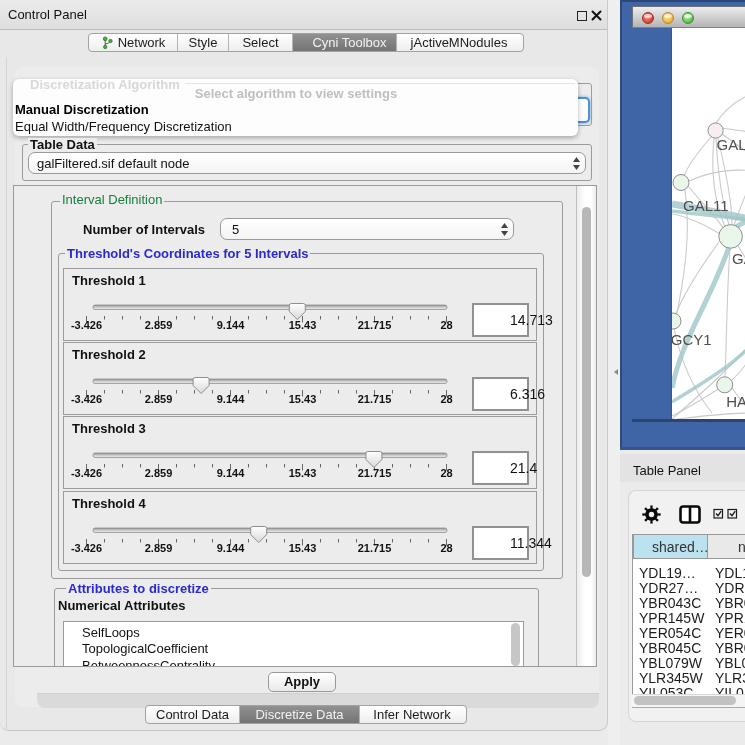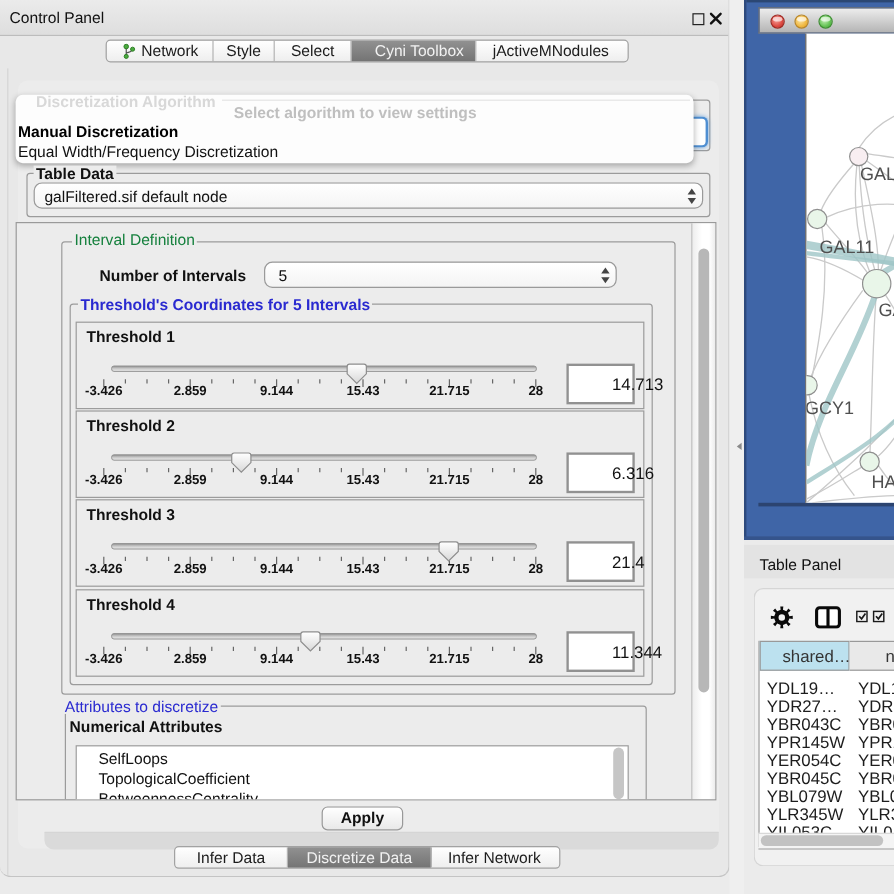--- a/index.html
+++ b/index.html
@@ -301,32 +301,32 @@
               <text x="238.5" y="32.3" text-anchor="middle">15.43</text>
               <text x="310.5" y="32.3" text-anchor="middle">21.715</text>
               <text x="382.5" y="32.3" text-anchor="middle">28</text>
             </g>
           <path d="M186.7,8.5 q0,-2 2,-2 h12 q2,0 2,2 v6 L194.7,22.5 L186.7,14.5 z" fill="url(#thg3)" stroke="#8d8d8d" stroke-width="1"></path>
         </svg>
         <div class="vbox">11.344</div>
       </div>
 
       <div class="abs gbox" style="left:40px;top:402px;width:485px;height:90px;"></div>
-      <div class="abs glabel" style="left:38px;top:396px;font-weight:normal;color:#2a2ad0;">Attributes to discretize</div>
+      <div class="abs glabel" style="left:52px;top:396px;font-weight:bold;color:#2a2ad0;">Attributes to discretize</div>
       <div class="abs" style="left:44px;top:412px;font-size:13px;font-weight:bold;color:#111;">Numerical Attributes</div>
       <div class="abs" style="left:49px;top:435px;width:461px;height:47px;background:#fff;border:1px solid #9a9a9a;box-sizing:border-box;overflow:hidden;font-size:13px;color:#111;">
         <div style="margin:3px 0 0 18px;line-height:16.3px;">SelfLoops<br>TopologicalCoefficient<br>BetweennessCentrality</div>
       </div>
       <div class="abs" style="left:497px;top:437px;width:9px;height:43px;background:#c6c6c6;border-radius:5px;"></div>
     </div>
 
     <div class="abs" id="applybtn">Apply</div>
 
     <div class="abs seg" style="left:145px;top:705px;width:322px;">
-      <div class="s" style="width:94px;">Infer Data</div>
+      <div class="s" style="width:94px;">Control Data</div>
       <div class="s sel" style="width:120px;">Discretize Data</div>
       <div class="s" style="width:104px;">Infer Network</div>
     </div>
   </div>
 
   <div class="abs" style="left:608px;top:0;width:12px;height:745px;background:#efefef;"></div>
   <div class="abs" style="left:614px;top:369px;width:0;height:0;border-top:3px solid transparent;border-bottom:3px solid transparent;border-right:4.5px solid #8a8a8a;"></div>
   <div class="abs" id="netwin"></div>
   <div class="abs" style="left:622px;top:0;width:123px;height:2px;background:#2b4773;"></div>
   <div class="abs" style="left:620px;top:0;width:2px;height:450px;background:#2d4a7d;"></div>

